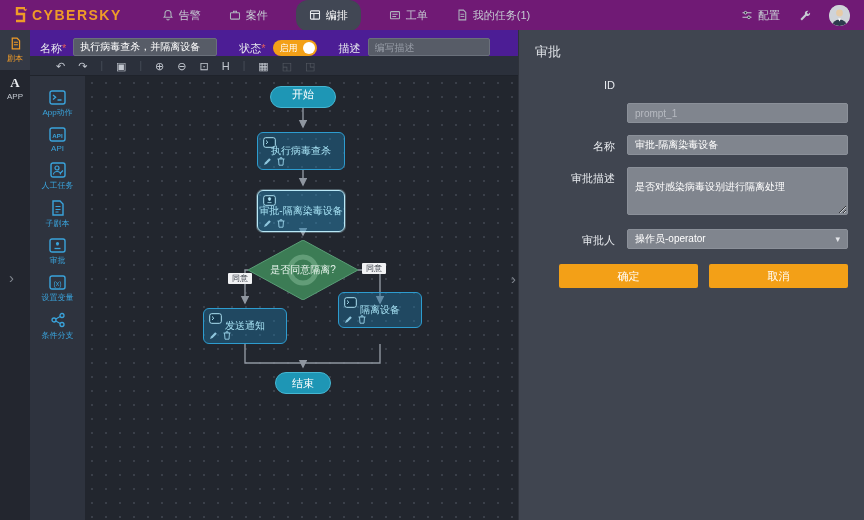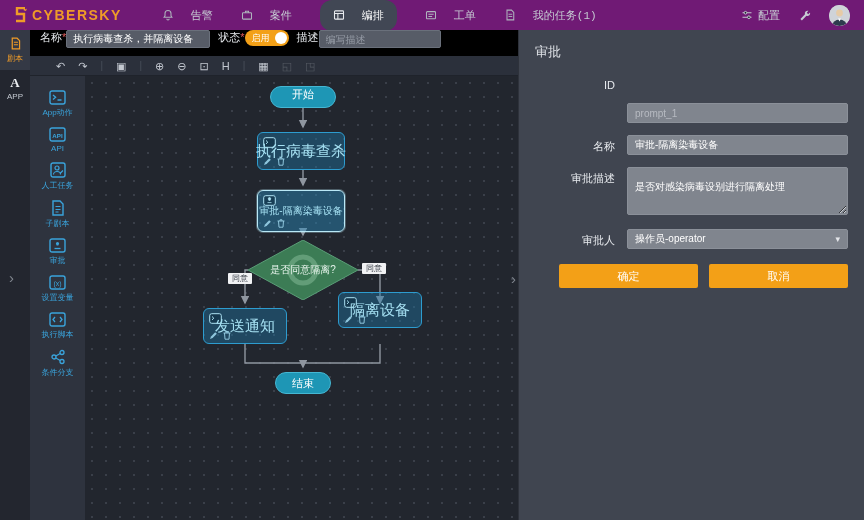--- a/index.html
+++ b/index.html
@@ -10,21 +10,21 @@
     font-family:"Liberation Sans", sans-serif;
     -webkit-font-smoothing:antialiased;
   }
   svg { display:block; }
 
   
   .nav { height:30px; background:#701a75; display:flex; align-items:center; padding:0 14px; }
   .brand { display:flex; align-items:center; gap:4px; margin-right:40px; cursor:pointer; }
   .brand-text { color:#ef9b28; font-weight:bold; font-size:14px; letter-spacing:1.5px; }
   .nav-items { display:flex; align-items:center; gap:28px; font-size:11px; color:#c6cbd3; }
-  .nav-item { display:flex; align-items:center; gap:17px; cursor:pointer; white-space:nowrap;font-family:Liberation Mono, monospace; }
+  .nav-item { display:flex; align-items:center; gap:5px; cursor:pointer; white-space:nowrap; }
   .nav-item svg { color:#aeb4bd; }
   .nav-item.active { background:#414754; border-radius:12px; padding:8px 13px; color:#fff; }
   .nav-item.active svg { color:#e7eaee; }
   .nav-right { margin-left:auto; display:flex; align-items:center; gap:18px; font-size:11px; color:#c6cbd3; }
   .nav-tool { display:flex; align-items:center; gap:5px; cursor:pointer; }
   .avatar { width:21px; height:21px; border-radius:50%; overflow:hidden; background:#c9cdd2; cursor:pointer; }
 
   
   .main { display:flex; height:490px; }
 
@@ -32,21 +32,21 @@
   .rail { width:30px; background:#23262f; position:relative; flex:none; }
   .rail-item { width:30px; padding:7px 0 6px; display:flex; flex-direction:column; align-items:center; gap:3px;
                font-size:8px; color:#c3c8d0; cursor:pointer; }
   .rail-item.active { background:#343945; color:#ef9b28;justify-content:flex-end; }
   .rail-a { font-size:13px; font-weight:bold; color:#eceef1; font-family:"Liberation Serif", serif; line-height:12px; }
   .rail-chevron { position:absolute; left:9px; top:240px; color:#80868f; font-size:15px; line-height:15px; cursor:pointer; }
 
   .content-left { width:488px; flex:none; display:flex; flex-direction:column; }
 
   
-  .formbar { height:26px; background:#000000; display:flex; align-items:flex-start; padding:0 10px; font-size:11px; flex:none; }
+  .formbar { height:26px; background:#4c1d95; display:flex; align-items:flex-end; padding:0 10px; font-size:11px; gap:7px; flex:none; }
   .fb-label { white-space:nowrap; color:#e7eaee; }
   .req { color:#e05c5c; }
   .fb-input { background:#575c67; border:1px solid #6a707b; border-radius:2px; height:18px; color:#fff;
               font-size:10px; padding:0 6px; font-family:inherit; outline:none; }
   .fb-input::placeholder { color:#969ca6; }
   .switch { width:44px; height:16px; border-radius:8px; background:#f3a017; position:relative; cursor:pointer; flex:none; }
   .switch-txt { position:absolute; left:7px; top:50%; transform:translateY(-50%); font-size:9px; color:#fff; }
   .switch-knob { position:absolute; right:2px; top:2px; width:12px; height:12px; border-radius:50%; background:#fff; }
 
   
@@ -71,21 +71,21 @@
   .canvas-chevron { position:absolute; right:2px; top:194px; color:#80868f; font-size:15px; cursor:pointer; }
 
   .pill { position:absolute; background:#1e96b5; border:1px solid #45b7d3; border-radius:12px; color:#fff;
           font-size:11px; display:flex; align-items:center; justify-content:center; gap:6px; cursor:pointer; }
   .pill .mini-edit { opacity:.85; }
 
   .node { position:absolute; border-radius:6px; background:rgba(31,124,176,0.40); border:1px solid #2d9ccf;
           color:#a5e0f2; cursor:pointer; }
   .node.selected { border-color:#b9e8f6; background:rgba(42,140,190,0.46); box-shadow:0 0 0 1px rgba(185,232,246,.30); }
   .node-label { position:absolute; inset:0; display:flex; align-items:center; justify-content:center;
-                font-size:15px; white-space:nowrap; }
+                font-size:10px; white-space:nowrap; }
   .node-ticon { position:absolute; top:4px; left:5px; color:#aee3f4; }
   .node-actions { position:absolute; left:5px; bottom:3px; display:flex; gap:5px; color:#8fc6dd; }
   .node-actions span { cursor:pointer; display:flex; }
 
   .decision { position:absolute; left:163px; top:164px; width:110px; height:60px; }
   .decision-label { position:absolute; inset:0; display:flex; align-items:center; justify-content:center;
                     color:#e7f4ec; font-size:10px; }
   .edge-label { position:absolute; background:#f1f2f4; color:#3e434c; font-size:8px; line-height:11px;
                 padding:0 4px; border-radius:1px; cursor:pointer; }
 
@@ -269,27 +269,20 @@
             <span>审批</span>
           </div>
           <div class="pal-item">
             <svg width="17" height="15" viewBox="0 0 17 15">
               <rect x="1" y="1" width="15" height="13" rx="2" fill="none" stroke="currentColor" stroke-width="1.4"></rect>
               <text x="8.5" y="10.5" font-size="7" fill="currentColor" text-anchor="middle" font-family="Liberation Sans, sans-serif">(x)</text>
             </svg>
             <span>设置变量</span>
           </div>
           <div class="pal-item">
-            <svg width="17" height="15" viewBox="0 0 17 15">
-              <rect x="1" y="1" width="15" height="13" rx="2" fill="none" stroke="currentColor" stroke-width="1.4"></rect>
-              <path d="M6 5 4 7.5 6 10M11 5l2 2.5-2 2.5" fill="none" stroke="currentColor" stroke-width="1.3"></path>
-            </svg>
-            <span>执行脚本</span>
-          </div>
-          <div class="pal-item">
             <svg width="16" height="16" viewBox="0 0 16 16">
               <circle cx="12" cy="3.5" r="2" fill="none" stroke="currentColor" stroke-width="1.3"></circle>
               <circle cx="4" cy="8" r="2" fill="none" stroke="currentColor" stroke-width="1.3"></circle>
               <circle cx="12" cy="12.5" r="2" fill="none" stroke="currentColor" stroke-width="1.3"></circle>
               <path d="M5.8 7 10.2 4.4M5.8 9l4.4 2.6" stroke="currentColor" stroke-width="1.2"></path>
             </svg>
             <span>条件分支</span>
           </div>
         </div>
 

